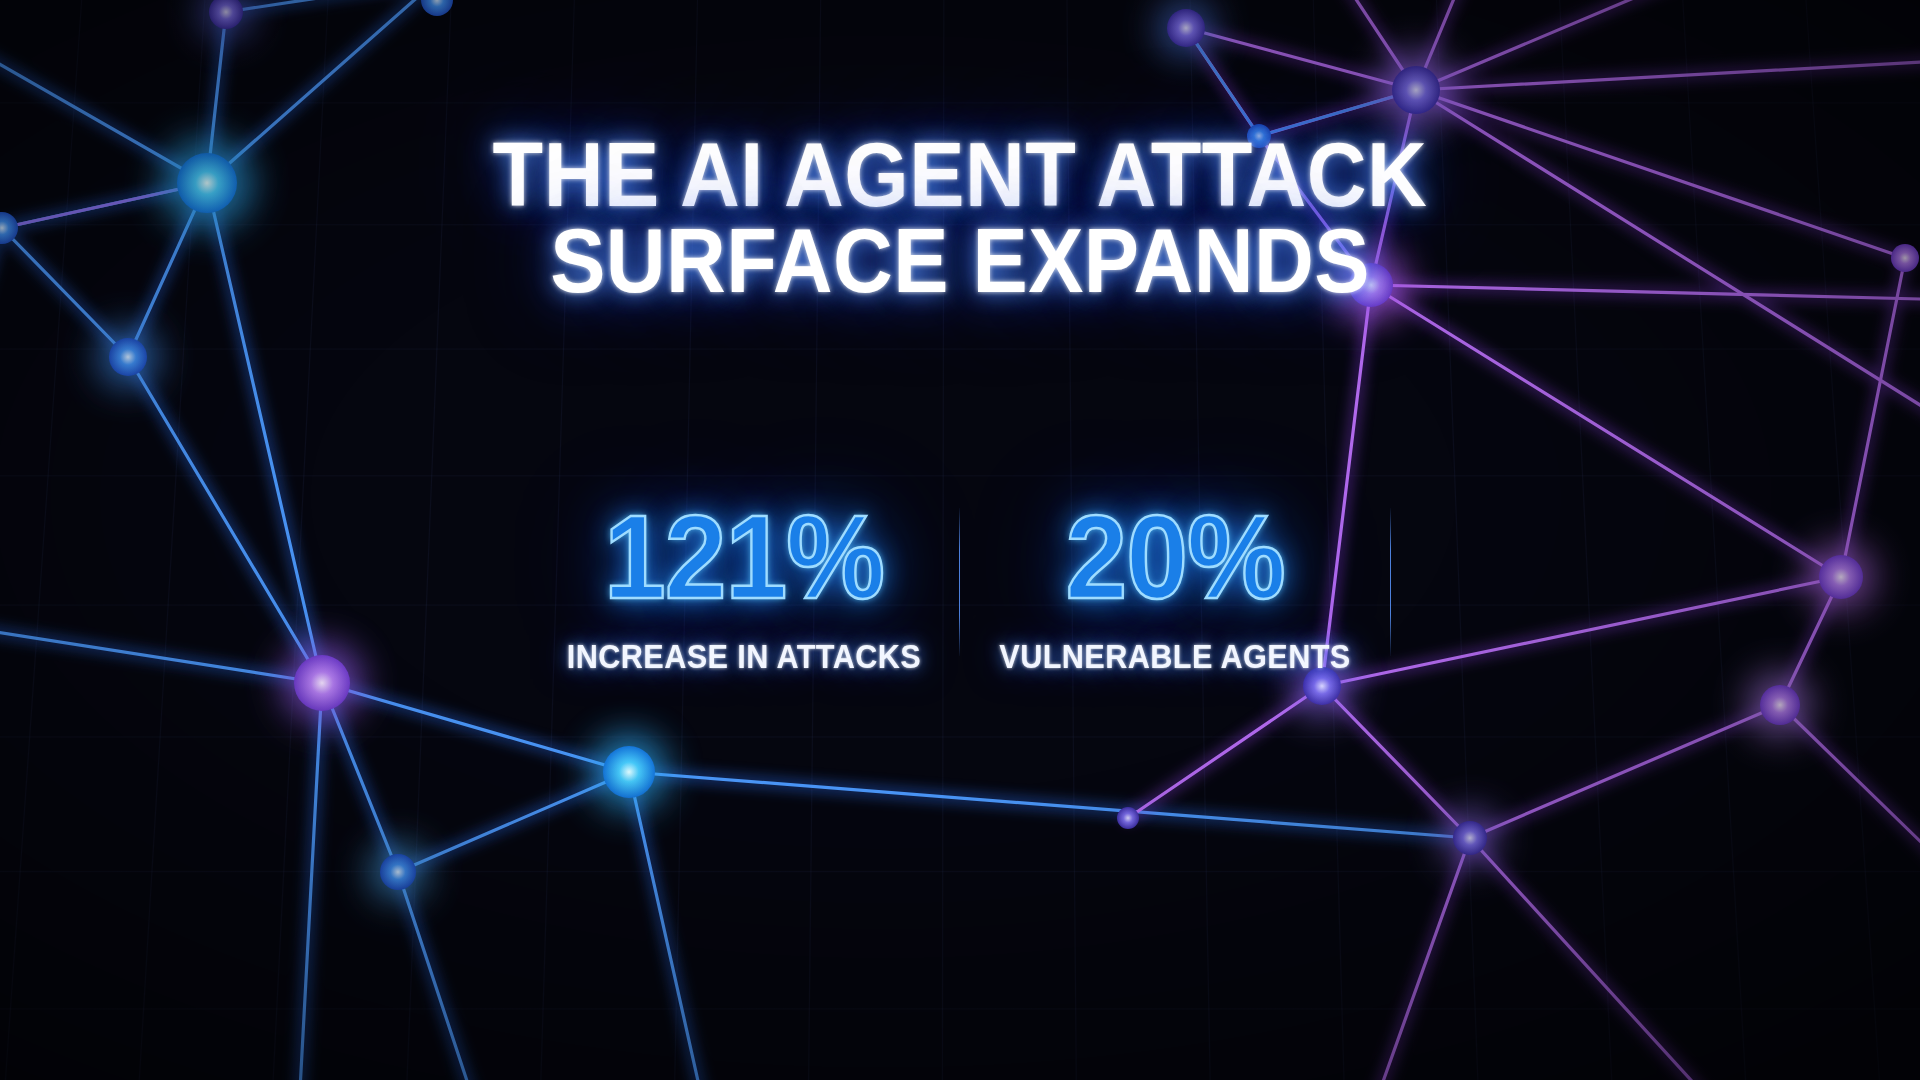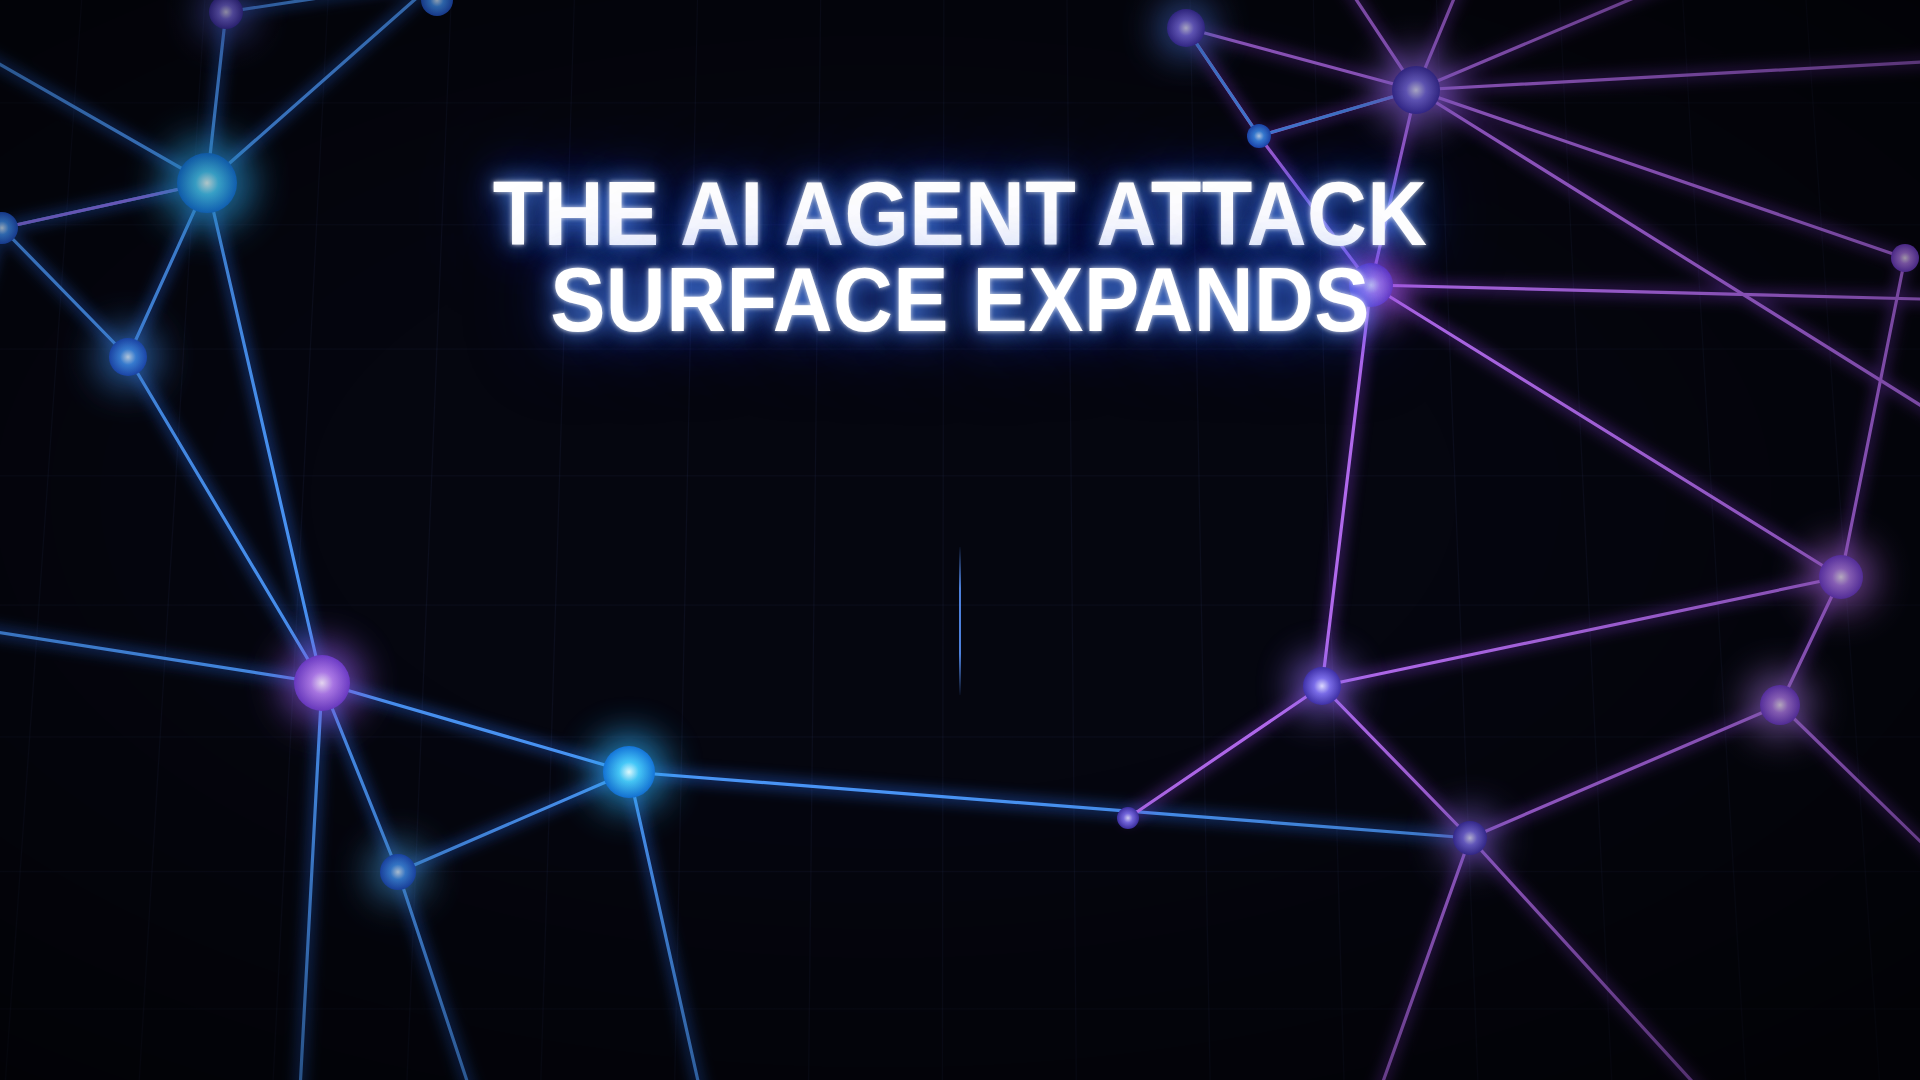--- a/index.html
+++ b/index.html
@@ -55,22 +55,20 @@
     position: absolute;
     inset: 0;
   }
 
   
   .content {
     position: absolute;
     inset: 0;
     display: flex;
     flex-direction: column;
-    align-items: center;
-    margin-top: 39px;
   }
 
   .title {
     margin-top: 132px;
     text-align: center;
     color: #ffffff;
     font-weight: 700;
     font-size: 90px;
     line-height: 0.96;
     letter-spacing: 0.5px;
@@ -320,22 +318,30 @@
 
   <div class="content">
 
     <h1 class="title">
       <span class="title-line">THE AI AGENT ATTACK</span>
       <span class="title-line">SURFACE EXPANDS</span>
     </h1>
 
     <div class="stats">
 
+      <div class="stat">
+        <span class="stat-number">121%</span>
+        <span class="stat-label">INCREASE IN ATTACKS</span>
+      </div>
 
       <div class="divider"></div>
 
+      <div class="stat">
+        <span class="stat-number">20%</span>
+        <span class="stat-label">VULNERABLE AGENTS</span>
+      </div>
 
       <div class="divider"></div>
 
 
     </div>
   </div>
 </div>
 
 </body></html>

